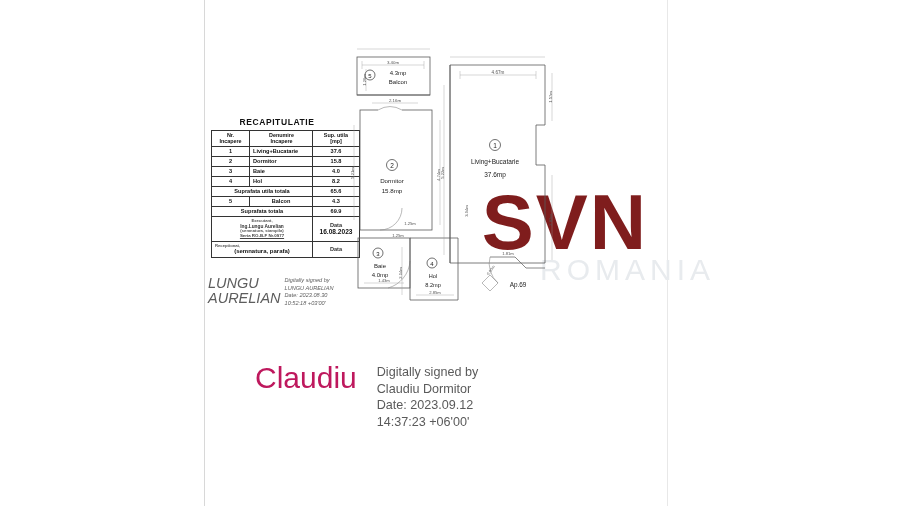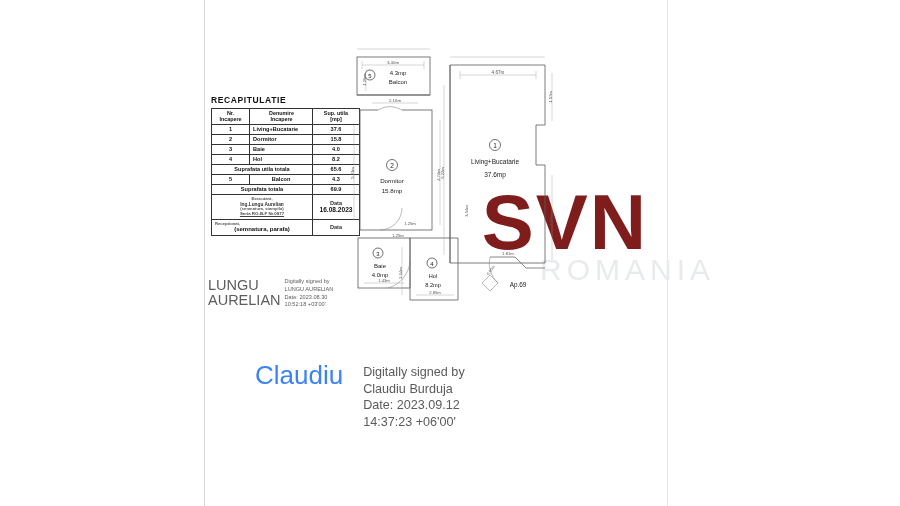--- a/index.html
+++ b/index.html
@@ -59,25 +59,27 @@
   }
 
   
   #recap {
     position: absolute;
     left: 211px;
     top: 95px;
     width: 132px;
   }
   #recap-title {
+    text-align: center;
     font-size: 8.5px;
     font-weight: bold;
     letter-spacing: 0.6px;
     color: #111;
     margin-bottom: 3px;
+    margin-top: 22px;
   }
   table.recap-table {
     border-collapse: collapse;
     width: 132px;
     table-layout: fixed;
     font-size: 5.6px;
     color: #111;
   }
   table.recap-table td, table.recap-table th {
     border: 0.7px solid #333;
@@ -111,21 +113,21 @@
   .recv-line2 { font-size: 6px; color: #111; font-weight: bold; text-align: center; }
 
   
   #sig-lungu {
     position: absolute;
     left: 208px;
     top: 276px;
     width: 150px;
     height: 34px;
     display: flex;
-    align-items: center;
+    font-style: italic;
   }
   #sig-lungu .name {
     font-size: 14.5px;
     color: #5d5d5d;
     line-height: 1.05;
     white-space: nowrap;
   }
   #sig-lungu .meta {
     font-size: 5.6px;
     color: #5d5d5d;
@@ -137,22 +139,22 @@
   
   #sig-claudiu {
     position: absolute;
     left: 255px;
     top: 361px;
     width: 300px;
     display: flex;
     align-items: flex-start;
   }
   #sig-claudiu .name {
-    font-size: 26px;
-    color: #3b82f6;
+    font-size: 30px;
+    color: #be185d;
     line-height: 1.13;
     white-space: nowrap;
   }
   #sig-claudiu .meta {
     font-size: 12.6px;
     color: #5a5a5a;
     line-height: 1.33;
     margin-left: 20px;
     margin-top: 3px;
     white-space: nowrap;
@@ -283,21 +285,21 @@
     <div>10:52:18 +03'00'</div>
   </div>
 </div>
 
 <div id="sig-claudiu">
   <div class="name">
     <div>Claudiu</div>
   </div>
   <div class="meta">
     <div>Digitally signed by</div>
-    <div>Claudiu Burduja</div>
+    <div>Claudiu Dormitor</div>
     <div>Date: 2023.09.12</div>
     <div>14:37:23 +06'00'</div>
   </div>
 </div>
 
 <div id="floorplan">
 <svg width="270" height="300" viewBox="0 0 270 300" xmlns="http://www.w3.org/2000/svg">
   <g fill="none" stroke="#5a5a5a" stroke-width="0.8">
 
     <g>

